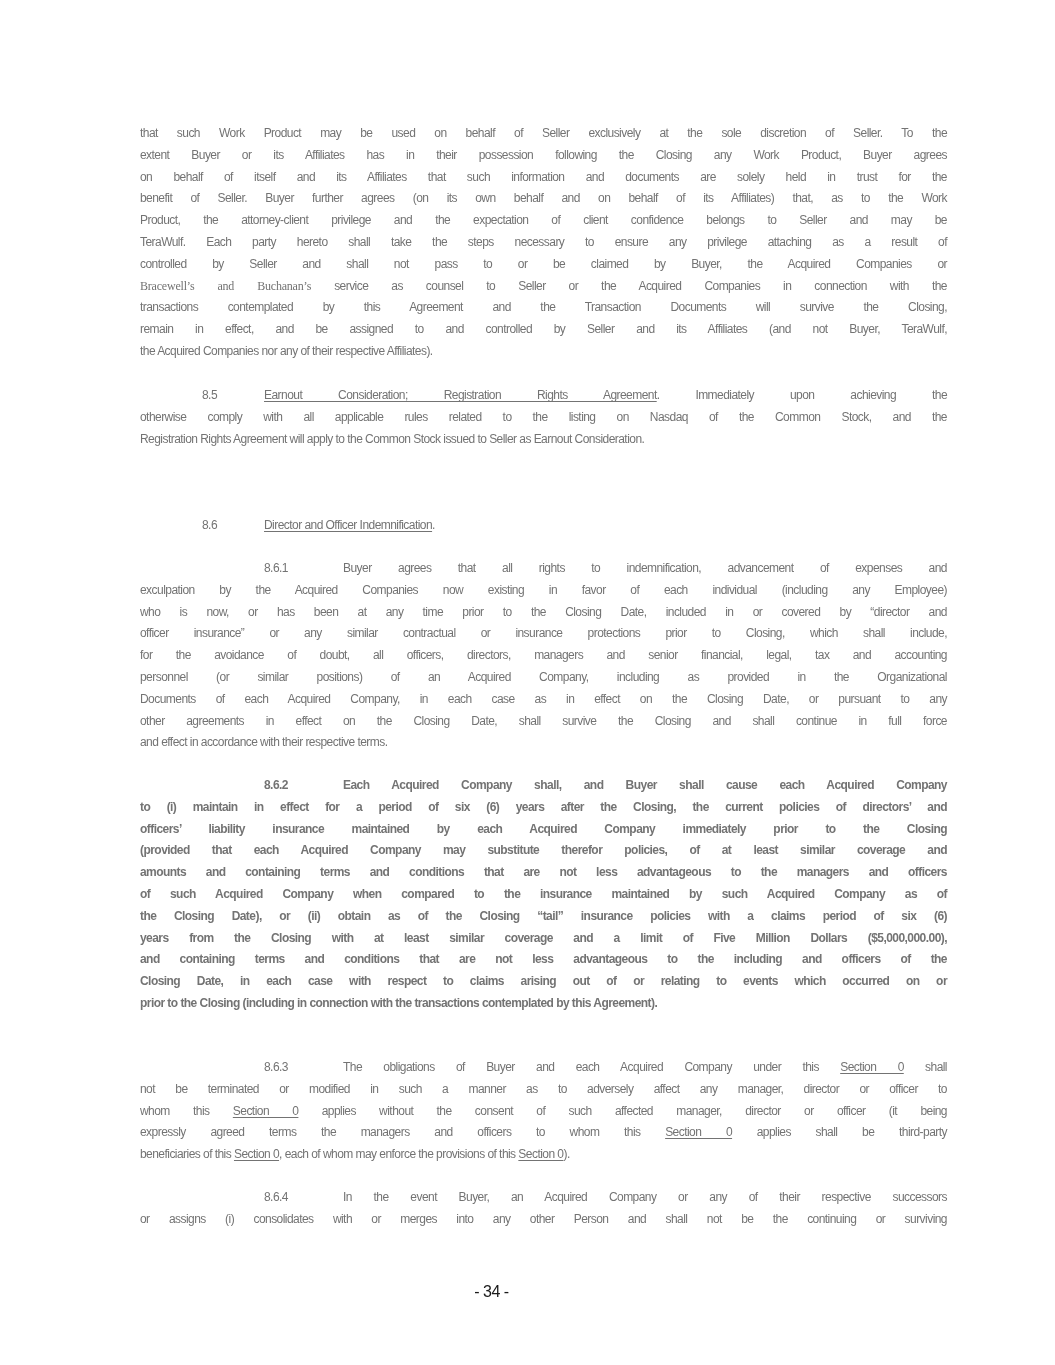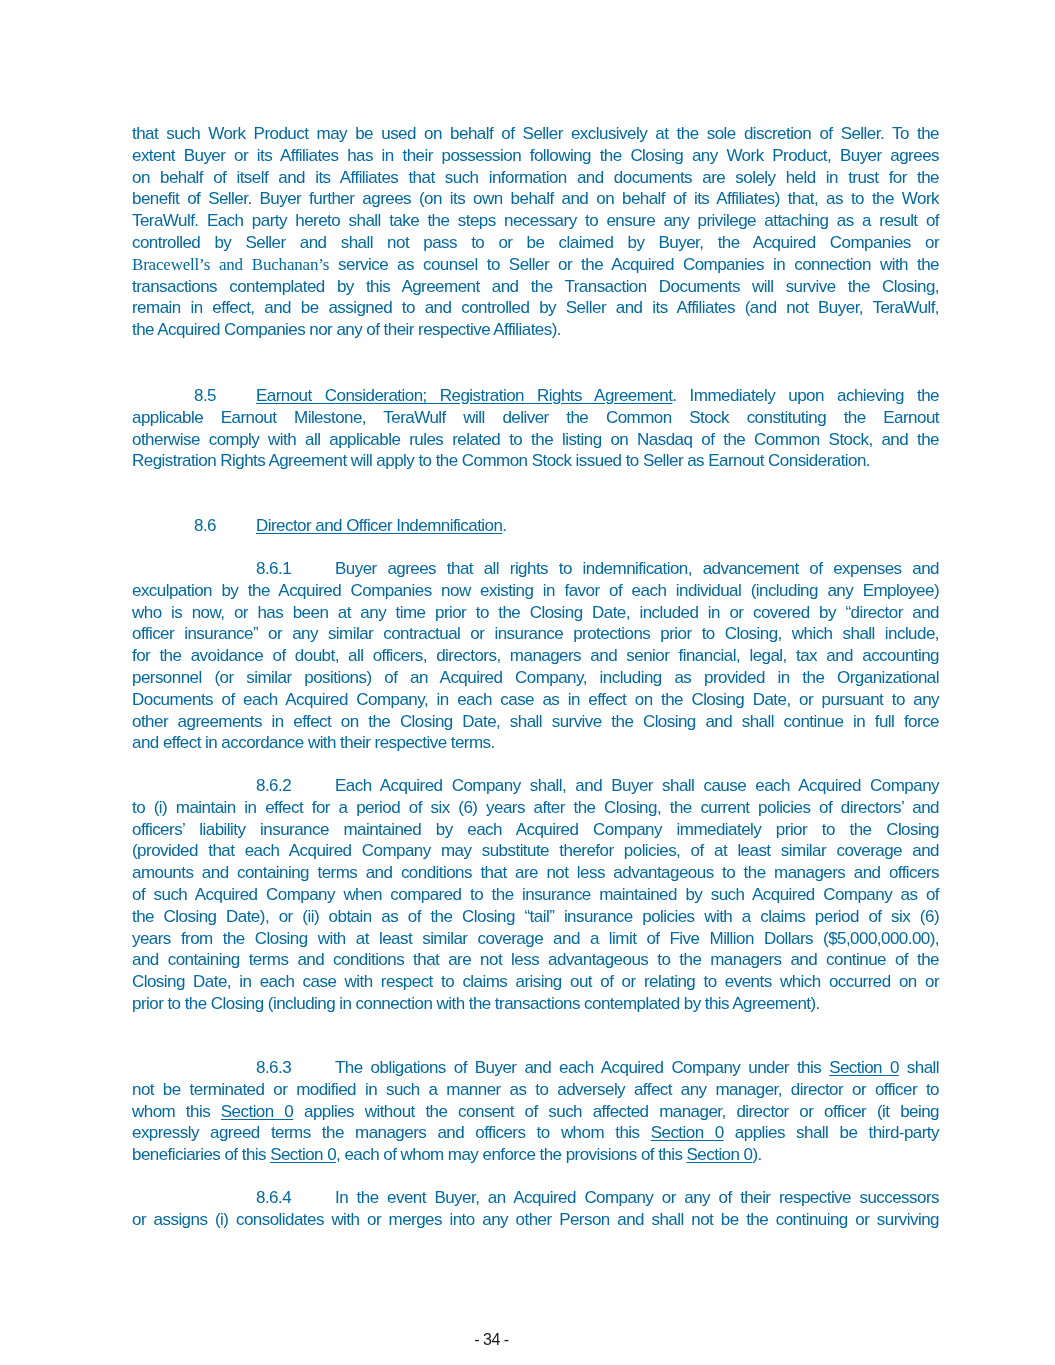--- a/index.html
+++ b/index.html
@@ -1,83 +1,83 @@
 <!DOCTYPE html>
 <html><head>
 <meta charset="utf-8">
 <style>
   html, body { margin: 0; padding: 0; background: #ffffff; }
   body { width: 1055px; height: 1365px; position: relative; overflow: hidden; }
   .page { position: absolute; left: 0; top: 0; width: 1055px; height: 1365px; background: #fff; }
-  .para { position: absolute; left: 132px; width: 807px; color: #0369a1;
-          font-family: "Liberation Sans", sans-serif; font-size: 17px; line-height: 21.8px;
+  .para { position: absolute; left: 140px; width: 807px; color: #737373;
+          font-family: "Liberation Sans", sans-serif; font-size: 12px; line-height: 21.8px;
           letter-spacing: -0.55px; word-spacing: 0px; }
   .line { display: block; height: 21.8px; white-space: nowrap; text-align: justify; text-align-last: justify; }
   .line.last { text-align-last: left; }
   .serif { font-family: "Liberation Serif", serif; letter-spacing: -0.2px; }
   .u { text-decoration: underline; text-underline-offset: 2px; }
   .ind1 { padding-left: 62px; }
   .ind2 { padding-left: 124px; }
   .num { display: inline-block; }
   .num1 { width: 62px; }
   .num2 { width: 79px; }
   .footer { position: absolute; top: 1283px; left: 0; width: 983px; text-align: center;
-            font-family: "Liberation Sans", sans-serif; font-size: 16px; color: #1a1a1a; letter-spacing: -0.5px; margin-top: 48px; }
+            font-family: "Liberation Sans", sans-serif; font-size: 16px; color: #1a1a1a; letter-spacing: -0.5px; }
 </style>
 </head>
 <body>
 
 <div class="page">
 
   <div class="para" style="top:123px;">
     <span class="line">that such Work Product may be used on behalf of Seller exclusively at the sole discretion of Seller.  To the</span>
     <span class="line">extent Buyer or its Affiliates has in their possession following the Closing any Work Product, Buyer agrees</span>
     <span class="line">on behalf of itself and its Affiliates that such information and documents are solely held in trust for the</span>
     <span class="line">benefit of Seller.  Buyer further agrees (on its own behalf and on behalf of its Affiliates) that, as to the Work</span>
+    <span class="line">Product, the attorney-client privilege and the expectation of client confidence belongs to Seller and may be</span>
     <span class="line">TeraWulf.  Each party hereto shall take the steps necessary to ensure any privilege attaching as a result of</span>
     <span class="line">controlled by Seller and shall not pass to or be claimed by Buyer, the Acquired Companies or</span>
     <span class="line"><span class="serif">Bracewell’s and Buchanan’s </span><span>service as counsel to Seller or the Acquired Companies in connection with the</span></span>
     <span class="line">transactions contemplated by this Agreement and the Transaction Documents will survive the Closing,</span>
     <span class="line">remain in effect, and be assigned to and controlled by Seller and its Affiliates (and not Buyer, TeraWulf,</span>
     <span class="line last">the Acquired Companies nor any of their respective Affiliates).</span>
   </div>
 
   <div class="para" style="top:385px;">
     <span class="line ind1"><span class="num num1">8.5</span><span class="u">Earnout Consideration; Registration Rights Agreement</span><span>.  Immediately upon achieving the</span></span>
-    <span class="line">applicable Earnout Milestone, TeraWulf will deliver the Common Stock constituting the Earnout</span>
     <span class="line">otherwise comply with all applicable rules related to the listing on Nasdaq of the Common Stock, and the</span>
     <span class="line last">Registration Rights Agreement will apply to the Common Stock issued to Seller as Earnout Consideration.</span>
   </div>
 
   <div class="para" style="top:515px;">
     <span class="line ind1 last"><span class="num num1">8.6</span><span class="u">Director and Officer Indemnification</span><span>.</span></span>
   </div>
 
   <div class="para" style="top:558px;">
     <span class="line ind2"><span class="num num2">8.6.1</span><span>Buyer agrees that all rights to indemnification, advancement of expenses and</span></span>
     <span class="line">exculpation by the Acquired Companies now existing in favor of each individual (including any Employee)</span>
     <span class="line">who is now, or has been at any time prior to the Closing Date, included in or covered by “director and</span>
     <span class="line">officer insurance” or any similar contractual or insurance protections prior to Closing, which shall include,</span>
     <span class="line">for the avoidance of doubt, all officers, directors, managers and senior financial, legal, tax and accounting</span>
     <span class="line">personnel (or similar positions) of an Acquired Company, including as provided in the Organizational</span>
     <span class="line">Documents of each Acquired Company, in each case as in effect on the Closing Date, or pursuant to any</span>
     <span class="line">other agreements in effect on the Closing Date, shall survive the Closing and shall continue in full force</span>
     <span class="line last">and effect in accordance with their respective terms.</span>
   </div>
 
-  <div class="para" style="top:775px;">
+  <div class="para" style="top:775px;font-weight:bold;">
     <span class="line ind2"><span class="num num2">8.6.2</span><span>Each Acquired Company shall, and Buyer shall cause each Acquired Company</span></span>
     <span class="line">to (i) maintain in effect for a period of six (6) years after the Closing, the current policies of directors’ and</span>
     <span class="line">officers’ liability insurance maintained by each Acquired Company immediately prior to the Closing</span>
     <span class="line">(provided that each Acquired Company may substitute therefor policies, of at least similar coverage and</span>
     <span class="line">amounts and containing terms and conditions that are not less advantageous to the managers and officers</span>
     <span class="line">of such Acquired Company when compared to the insurance maintained by such Acquired Company as of</span>
     <span class="line">the Closing Date), or (ii) obtain as of the Closing “tail” insurance policies with a claims period of six (6)</span>
     <span class="line">years from the Closing with at least similar coverage and a limit of Five Million Dollars ($5,000,000.00),</span>
-    <span class="line">and containing terms and conditions that are not less advantageous to the managers and continue of the</span>
+    <span class="line">and containing terms and conditions that are not less advantageous to the including and officers of the</span>
     <span class="line">Closing Date, in each case with respect to claims arising out of or relating to events which occurred on or</span>
     <span class="line last">prior to the Closing (including in connection with the transactions contemplated by this Agreement).</span>
   </div>
 
   <div class="para" style="top:1057px;">
     <span class="line ind2"><span class="num num2">8.6.3</span><span>The obligations of Buyer and each Acquired Company under this </span><span class="u">Section 0</span><span> shall</span></span>
     <span class="line">not be terminated or modified in such a manner as to adversely affect any manager, director or officer to</span>
     <span class="line"><span>whom this </span><span class="u">Section 0</span><span> applies without the consent of such affected manager, director or officer (it being</span></span>
     <span class="line"><span>expressly agreed terms the managers and officers to whom this </span><span class="u">Section 0</span><span> applies shall be third-party</span></span>
     <span class="line last"><span>beneficiaries of this </span><span class="u">Section 0</span><span>, each of whom may enforce the provisions of this </span><span class="u">Section 0</span><span>).</span></span>

